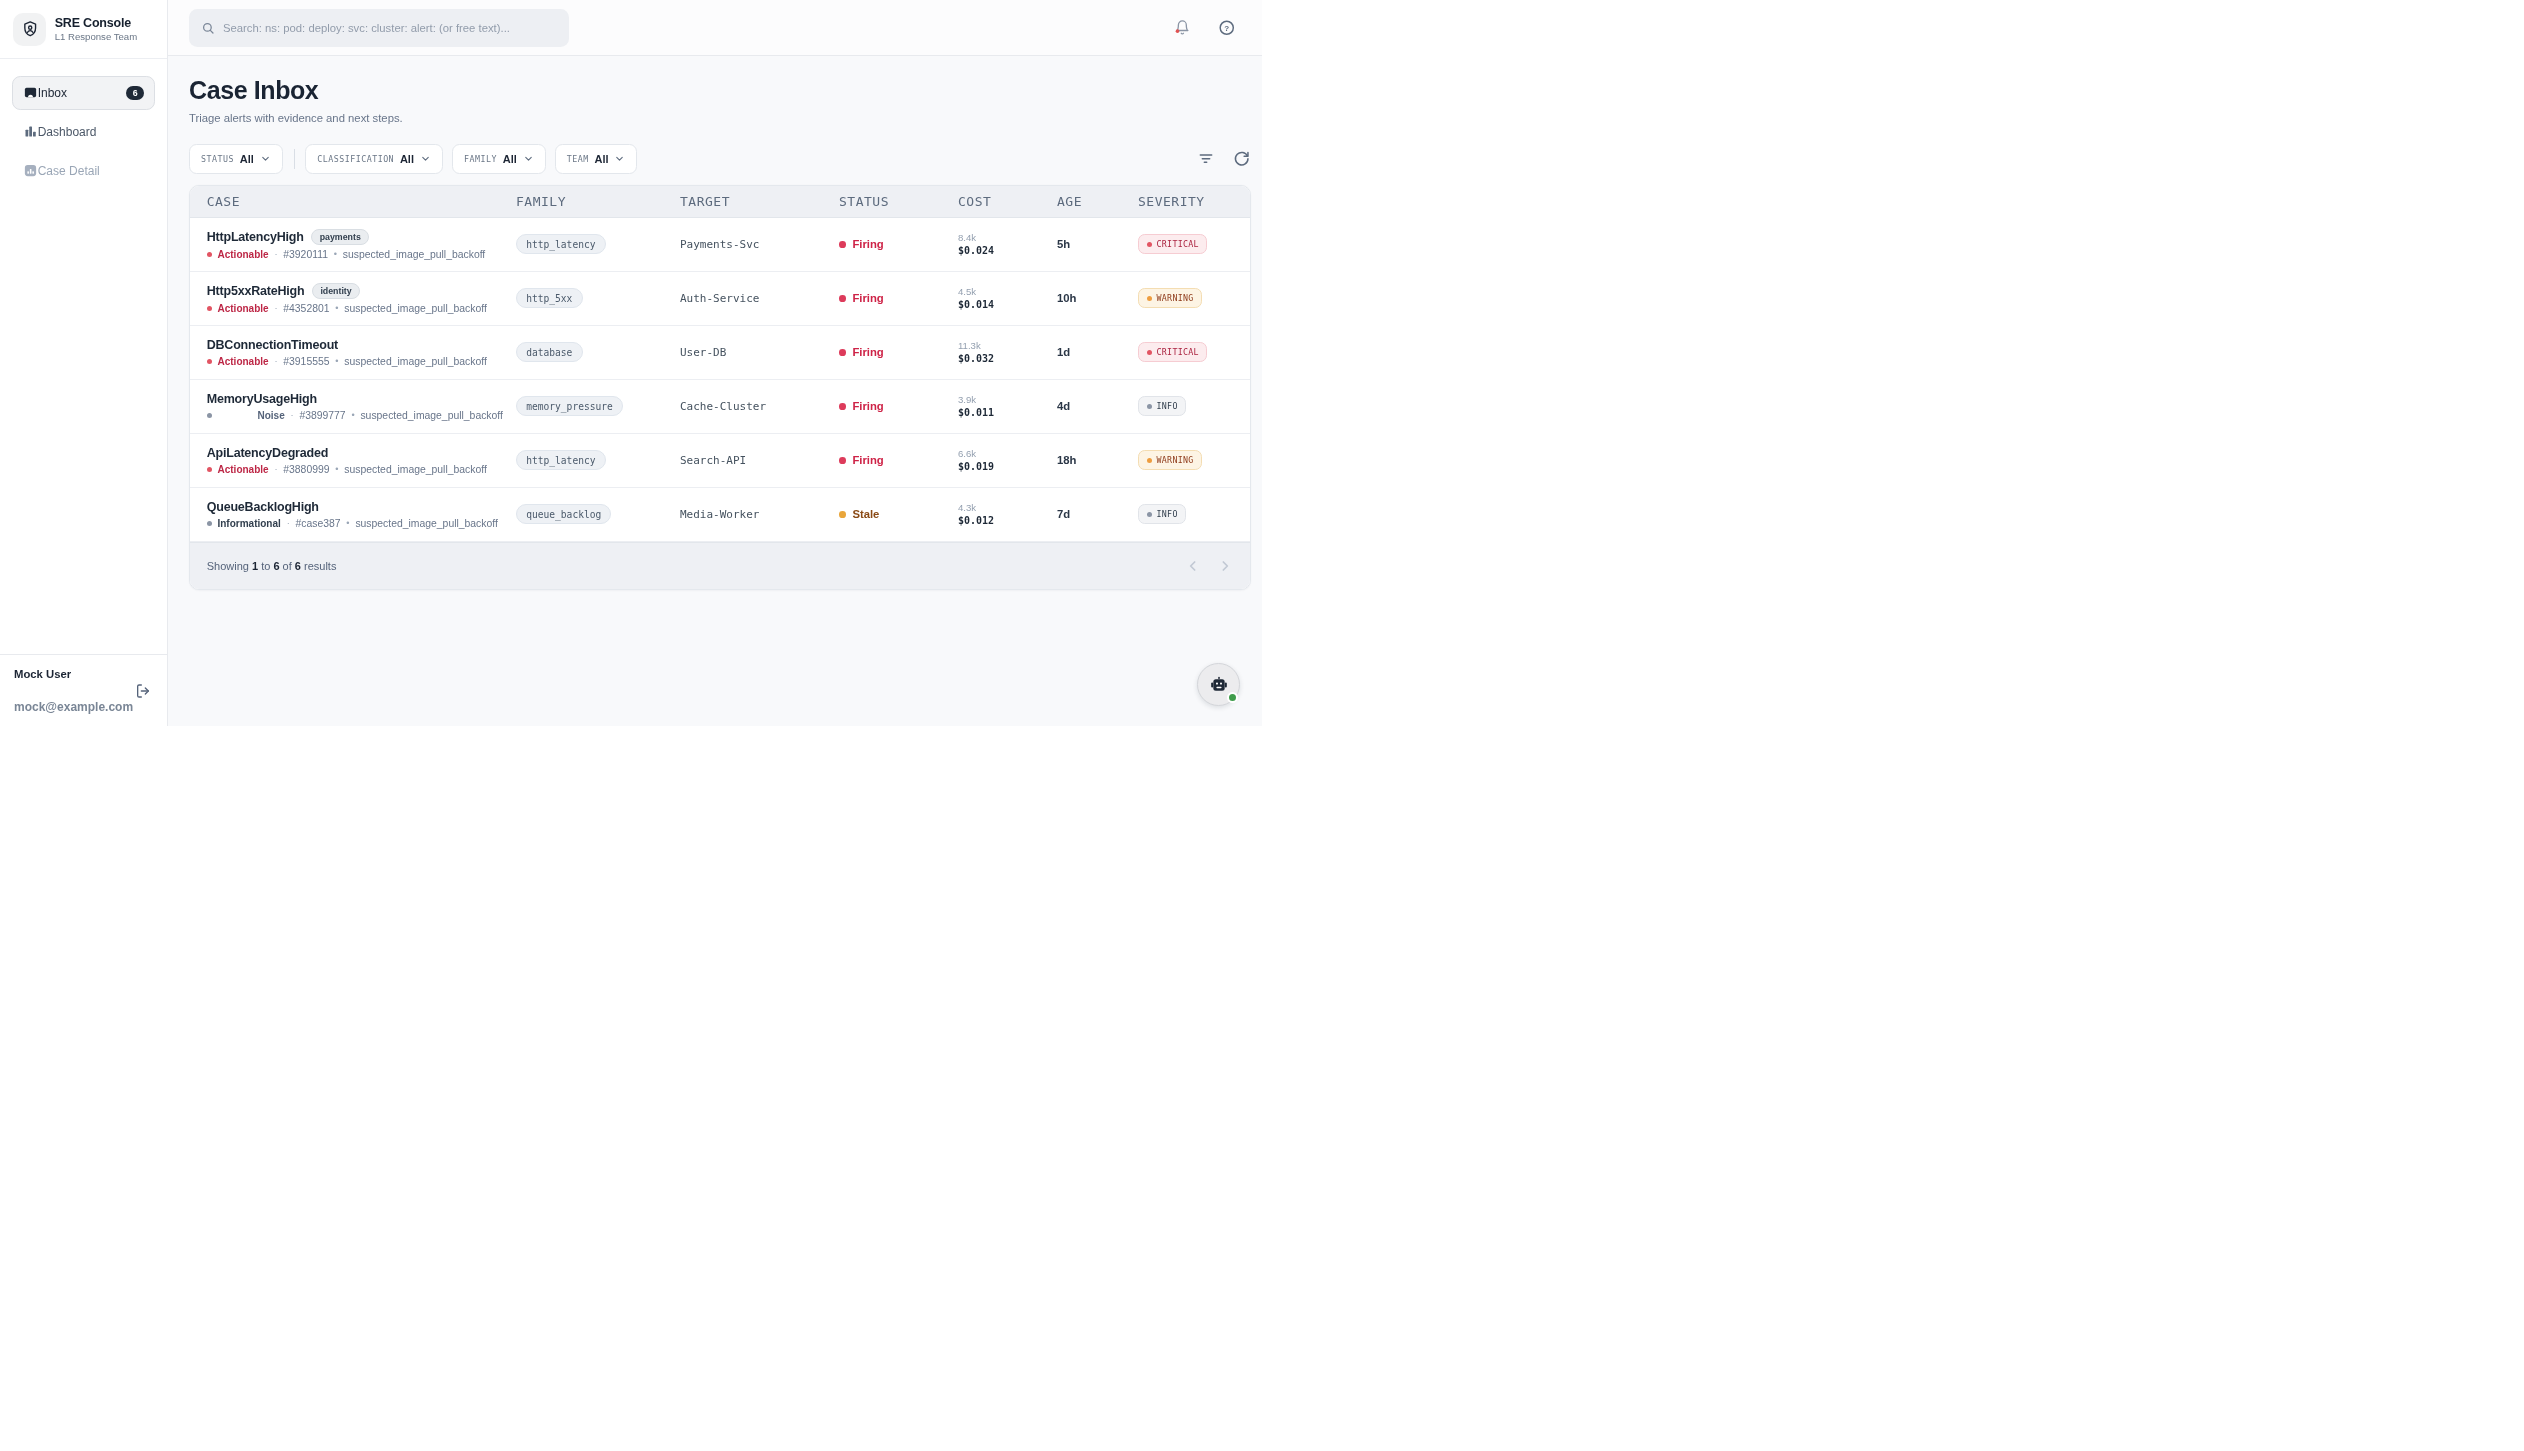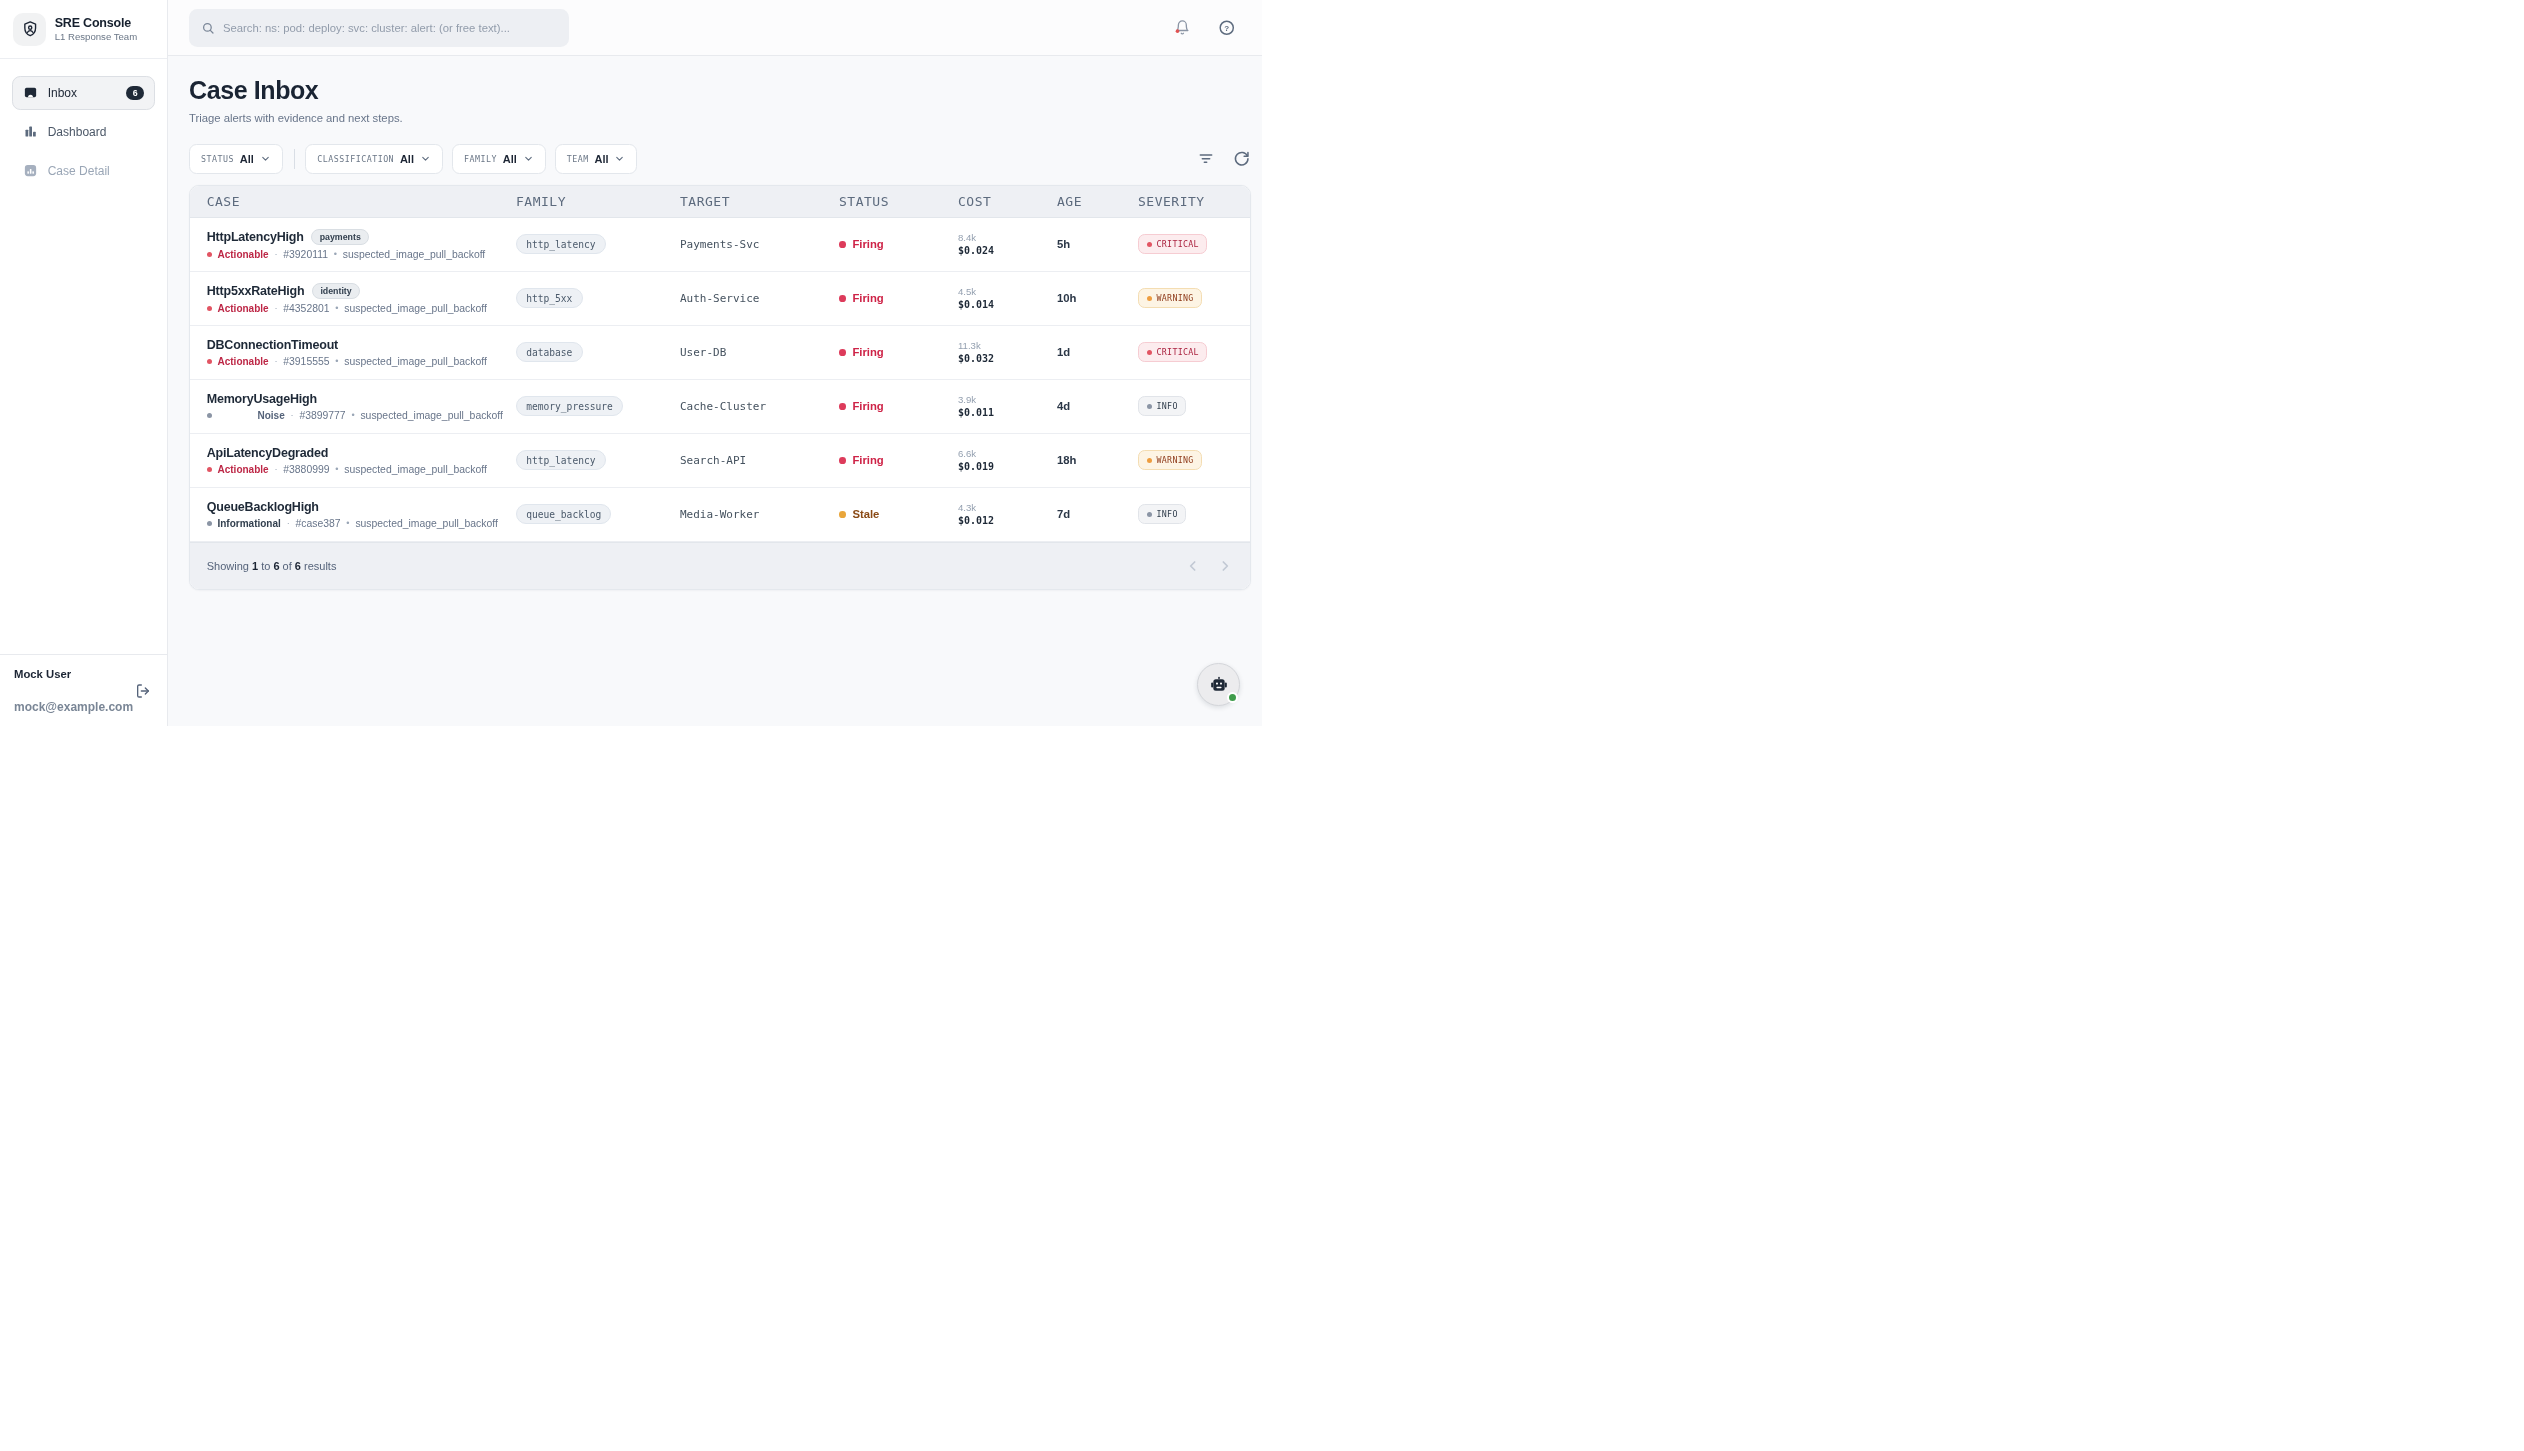--- a/index.html
+++ b/index.html
@@ -7,21 +7,21 @@
   body { font-family:"Liberation Sans", sans-serif; color:#1c2534; }
   .app { display:flex; width:1262px; height:726px; overflow:hidden; position:relative; }
 
   
   .sidebar { width:168px; min-width:168px; background:#ffffff; border-right:0.8px solid #e8eaee; display:flex; flex-direction:column; }
   .side-header { height:59px; display:flex; align-items:center; gap:8.3px; padding:0 13.4px; border-bottom:0.8px solid #eceef2; }
   .logo-box { width:33px; height:33px; border-radius:10px; background:#f1f2f3; display:flex; align-items:center; justify-content:center; }
   .app-title { font-size:12.5px; font-weight:700; color:#16202e; letter-spacing:-0.2px; }
   .app-subtitle { font-size:9.6px; color:#6b7787; margin-top:1.7px; }
   .side-nav { padding:16.7px 11.7px; display:flex; flex-direction:column; gap:5px; flex:1; }
-  .nav-item { display:flex; align-items:center; gap:10px; height:33px; padding:16px 10px; border-radius:8.3px; font-size:12px; color:#4b5767; cursor:pointer; border:0.8px solid transparent; }
+  .nav-item { display:flex; align-items:center; height:33px; padding:16px 10px; border-radius:8.3px; font-size:12px; color:#4b5767; cursor:pointer; border:0.8px solid transparent; }
   .nav-item.active { background:#f2f3f5; border-color:#dcdfe4; color:#1c2534; font-weight:500; }
   .nav-item.disabled { color:#9aa6b6; cursor:default; }
   .nav-item .nav-label { flex:1; }
   .nav-badge { background:#1f2937; color:#fff; font-size:8.8px; font-weight:700; min-width:18.4px; height:14px; border-radius:7.5px; display:flex; align-items:center; justify-content:center; padding:0 5px; }
   .side-user { border-top:0.8px solid #e8eaee; padding:12.5px 14px; display:flex; align-items:center; }
   .user-name { font-size:11.3px; font-weight:700; color:#1c2534; }
   .user-email { font-size:12px; color:#7a8696; margin-top:20px;font-weight:bold; }
   .logout-btn { margin-left:auto; background:none; border:none; cursor:pointer; color:#55637a; display:flex; padding:1.7px; }
 
   

